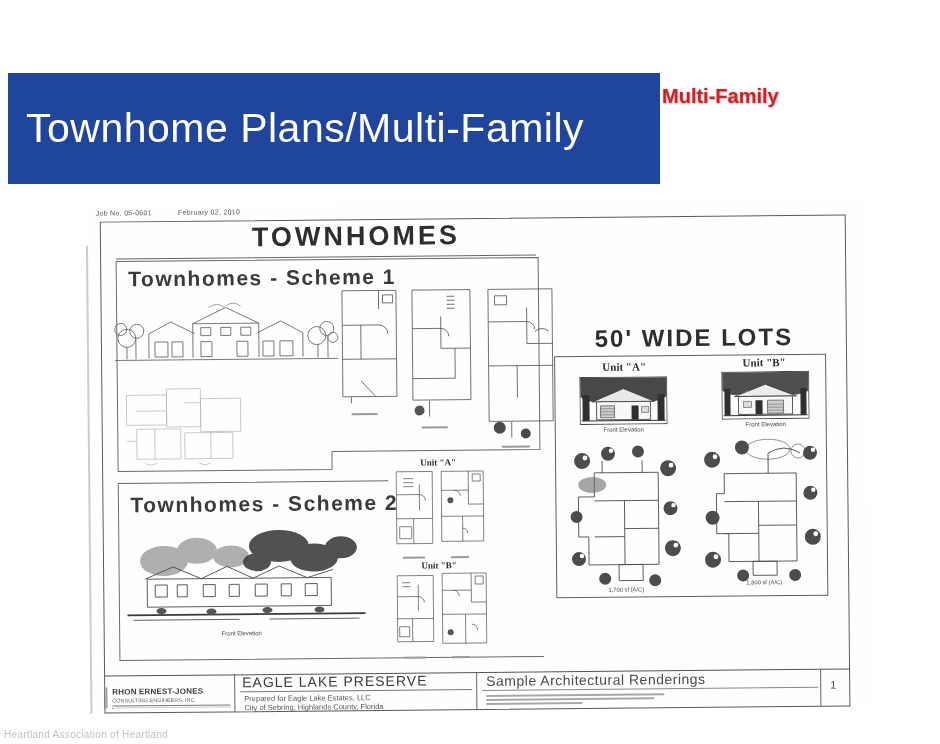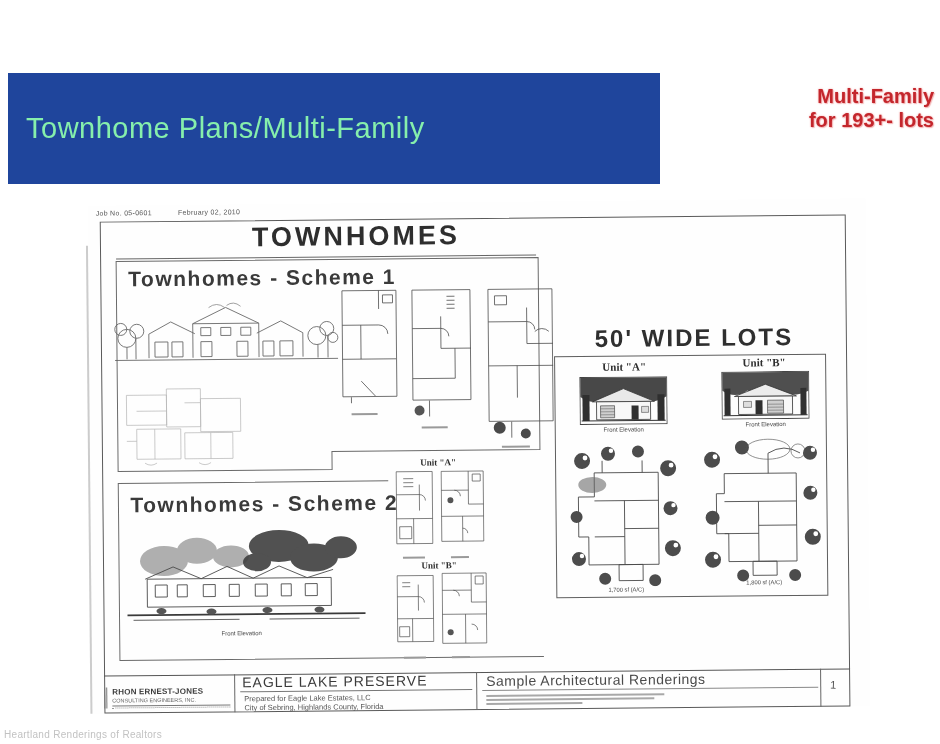--- a/index.html
+++ b/index.html
@@ -8,25 +8,25 @@
     position:relative; width:940px; height:744px; background:#ffffff;
     font-family:"Liberation Sans", sans-serif; overflow:hidden;
   }
 
   
   .banner {
     position:absolute; left:8px; top:73px; width:652px; height:111px;
     background:#1f459c; display:flex; align-items:center;
   }
   .banner-title {
-    color:#86efac; font-size:29px; font-weight:400; padding-left:18px;
+    color:#ffffff; font-size:41px; font-weight:400; padding-left:18px;
     letter-spacing:.5px; white-space:nowrap;
   }
   .callout {
-    position:absolute; left:662px; top:84px; width:272px; text-align:right;
+    position:absolute; left:662px; top:84px; width:272px; text-align:left;
     color:#c3262c; font-weight:bold; font-size:20px; line-height:24px;
     text-shadow:0 0 2px rgba(244,160,160,.95), 1px 1px 1px rgba(240,170,170,.8);
   }
 
   
   .doc {
     position:absolute; left:90px; top:202px; width:778px; height:508px;
     background:#fefefe; transform:rotate(-0.55deg); transform-origin:50% 50%;
   }
   .doc::before { 
@@ -133,21 +133,20 @@
   svg { display:block; }
 </style>
 </head>
 <body>
 
 <div class="banner">
   <div class="banner-title">Townhome Plans/Multi-Family</div>
 </div>
 <div class="callout">
   <div>Multi-Family</div>
-  <div>for 193+- lots</div>
 </div>
 
 <div class="doc">
 
   <div class="job-line">
     <span>Job No. 05-0601</span><span>February 02, 2010</span>
   </div>
 
   <div class="frame"></div>
 
@@ -442,13 +441,13 @@
   <div class="sheet-rule"></div>
   <div class="fineprint">
     <div class="tinybar" style="width:178px;"></div>
     <div class="tinybar" style="width:168px;"></div>
     <div class="tinybar" style="width:96px;"></div>
   </div>
 
   <div class="page-num">1</div>
 </div>
 
-<div class="watermark">Heartland Renderings of Realtors</div>
+<div class="watermark">Heartland Association of Heartland</div>
 
 </body></html>

